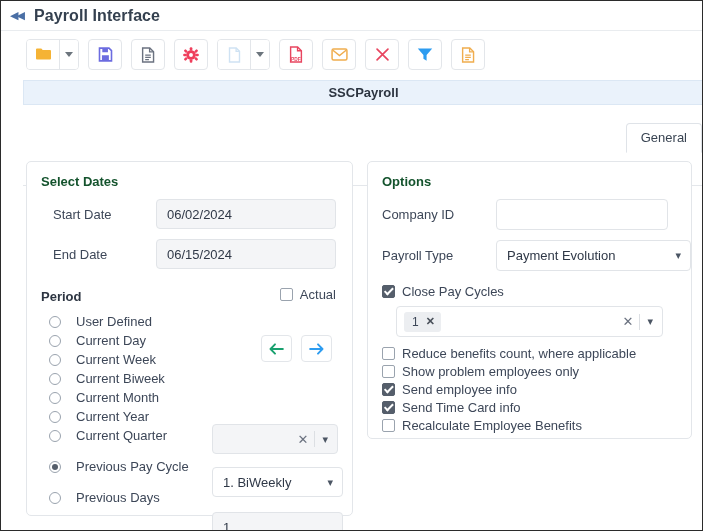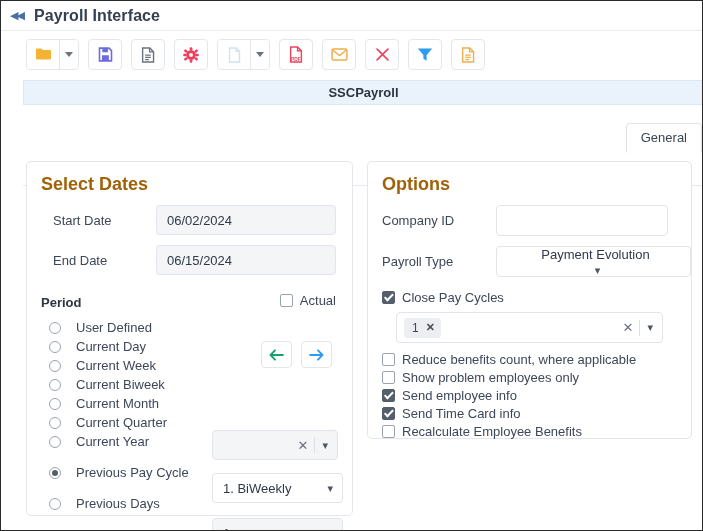--- a/index.html
+++ b/index.html
@@ -153,22 +153,22 @@
   .panel {
     border: 1px solid #e3e6ea;
     border-radius: 5px;
     background: #fff;
     position: relative;
   }
   .panel-left  { width: 327px; height: 355px; }
   .panel-right { width: 325px; height: 278px; }
   .panel-title {
     font-weight: bold;
-    font-size: 18px;
-    color: #a16207;
+    font-size: 13px;
+    color: #14532d;
     padding: 12px 0 0 14px;
   }
 
   
   .frow {
     display: flex;
     align-items: center;
     margin-top: 10px;
     padding-left: 26px;
   }
@@ -372,21 +372,20 @@
   .rinput {
     height: 31px;
     width: 172px;
     border: 1px solid #e1e4e8;
     border-radius: 4px;
     background: #fff;
   }
   .rsel {
     width: 204px;
     height: 31px;
-    flex-direction: column;
   }
   .close-cycles {
     display: flex;
     align-items: center;
     padding-left: 14px;
     margin-top: 13px;
     cursor: pointer;
     text-align: center;
   }
   .tagbox {
@@ -580,25 +579,25 @@
             <div class="rdline">
               <span class="rd"></span>
               <span class="rd-label">Current Biweek</span>
             </div>
             <div class="rdline">
               <span class="rd"></span>
               <span class="rd-label">Current Month</span>
             </div>
             <div class="rdline">
               <span class="rd"></span>
+              <span class="rd-label">Current Year</span>
+            </div>
+            <div class="rdline">
+              <span class="rd"></span>
               <span class="rd-label">Current Quarter</span>
-            </div>
-            <div class="rdline">
-              <span class="rd"></span>
-              <span class="rd-label">Current Year</span>
             </div>
             <div class="gap-row"></div>
             <div class="rdline">
               <span class="rd checked"></span>
               <span class="rd-label">Previous Pay Cycle</span>
             </div>
             <div class="gap-row"></div>
             <div class="rdline">
               <span class="rd"></span>
               <span class="rd-label">Previous Days</span>

